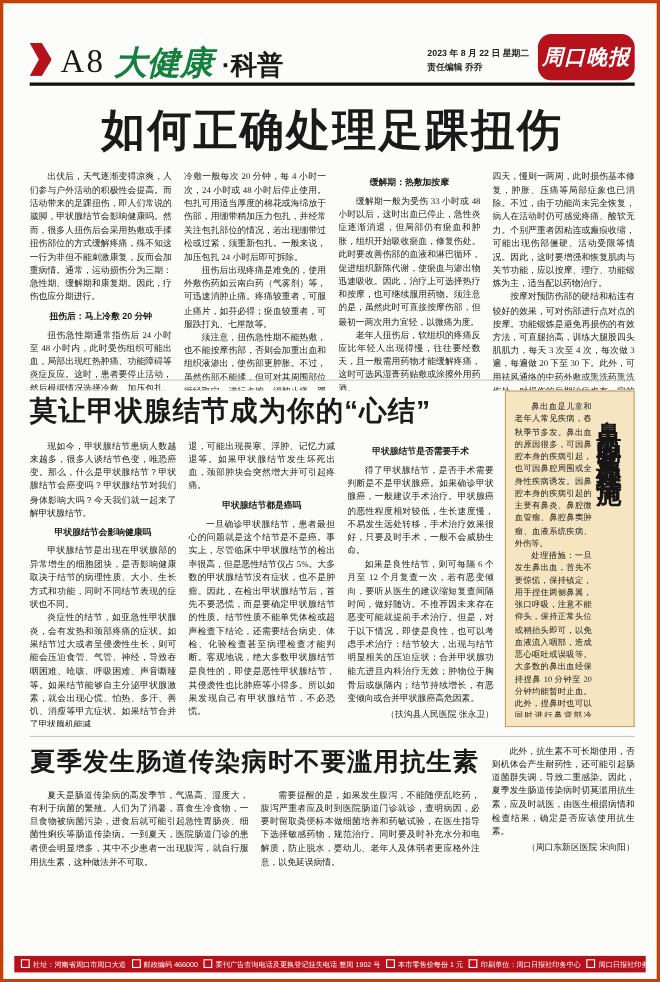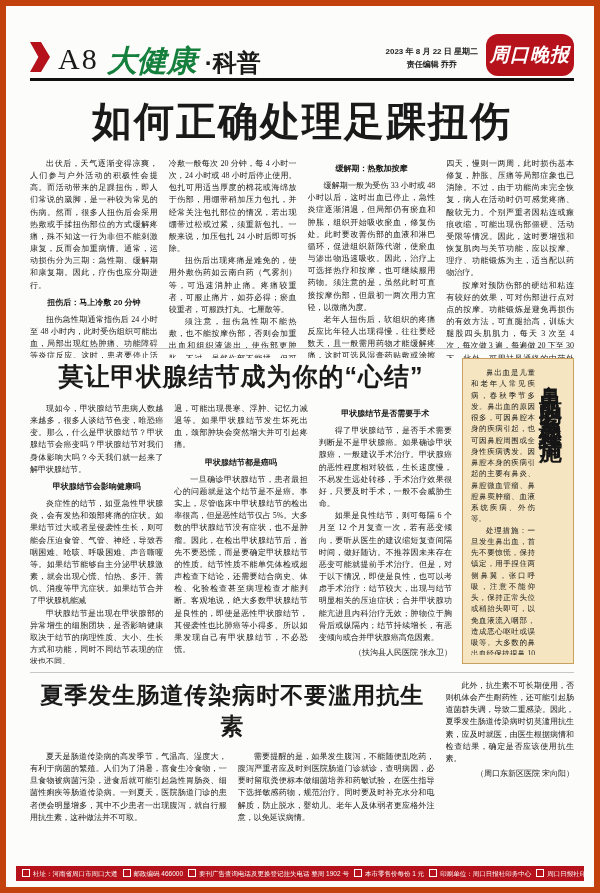--- a/index.html
+++ b/index.html
@@ -1,32 +1,32 @@
 <!DOCTYPE html>
 <html><head>
 <meta charset="utf-8">
 <style>
   html,body{margin:0;padding:0;background:#e9e8e4;}
   .page{position:relative;width:600px;height:893px;margin:0 auto;background:#fcfcfa;
         font-family:"Liberation Serif","DejaVu Serif",serif;color:#1a1a1a;overflow:hidden;
-        border:6px solid #c2410c;box-sizing:border-box;}
+        border:3px solid #c2410c;box-sizing:border-box;}
 
   
   .header{position:absolute;top:20px;left:24px;right:20px;height:50px;
           display:flex;justify-content:space-between;align-items:flex-end;}
   .h-left{display:flex;align-items:flex-end;gap:8px;}
   .chev{width:20px;height:30px;margin-bottom:4px;background:#b5121b;
         clip-path:polygon(0 0,55% 0,100% 50%,55% 100%,0 100%,42% 50%);}
   .pageno{font-size:30px;letter-spacing:2px;line-height:1;margin-bottom:2px;}
   .sec-script{font-size:30px;font-weight:bold;font-style:italic;color:#15803d;line-height:1;
               font-family:"Liberation Serif",serif;}
   .sec-suffix{font-size:24px;font-weight:bold;line-height:1.1;
               font-family:"Liberation Sans","DejaVu Sans",sans-serif;}
   .h-right{display:flex;align-items:flex-end;gap:8px;}
-  .h-date{text-align:center;font-size:8px;line-height:1.7;color:#222;
+  .h-date{text-align:left;font-size:8px;line-height:1.7;color:#222;
           font-family:"Liberation Sans",sans-serif;font-weight:bold;margin-bottom:4px;}
   .masthead{width:88px;height:42px;background:#b5121b;color:#fff;display:flex;
             align-items:center;justify-content:center;font-size:19px;font-weight:bold;
             font-style:italic;letter-spacing:1px;border-radius:12px;}
   .head-rule{position:absolute;top:72px;left:24px;right:20px;border-top:3px solid #111;}
 
   
   .blk{margin:0;}
   .blk-p{text-indent:2em;}
   .blk-cont{text-indent:0;}
@@ -40,21 +40,21 @@
   .art1-hl{font-size:40px;font-weight:bold;text-align:center;letter-spacing:2px;
            margin:12px 0 14px 0;line-height:1.1;}
   .cols4{display:flex;gap:11px;height:200px;overflow:hidden;}
 
   .divider{position:absolute;left:24px;right:20px;border-top:1px solid #c9c7c2;}
   .div1{top:342px;} .div2{top:666px;}
 
   
   .mid{position:absolute;top:352px;left:24px;right:20px;display:flex;gap:10px;height:306px;}
   .mid-left{width:422px;display:flex;flex-direction:column;}
-  .art2-hl{font-size:25px;font-weight:bold;text-align:center;letter-spacing:1px;margin:2px 0 10px 0;
+  .art2-hl{font-size:25px;font-weight:bold;letter-spacing:1px;margin:2px 0 10px 0;
            font-family:"Liberation Sans","DejaVu Sans",sans-serif;}
   .cols3{display:flex;gap:11px;flex:1;overflow:hidden;}
 
   .sidebox{flex:1;box-sizing:border-box;background:#f5e5c0;border:1px solid #c9a05e;
            padding:8px 6px 8px 8px;display:flex;gap:1px;overflow:hidden;}
   .side-body{flex:1;font-size:7.5px;line-height:1.5;text-align:justify;overflow:hidden;}
   .side-title{writing-mode:vertical-rl;font-size:23px;font-weight:bold;letter-spacing:6px;
               color:#161616;font-family:"Liberation Sans","DejaVu Sans",sans-serif;}
 
   
@@ -91,21 +91,21 @@
       </div>
       <div class="masthead">周口晚报</div>
     </div>
   </div>
   <div class="head-rule"></div>
 
   <div class="art1">
     <h1 class="art1-hl">如何正确处理足踝扭伤</h1>
     <div class="cols4">
       <div class="newscol">
-          <div class="blk blk-p">出伏后，天气逐渐变得凉爽，人们参与户外活动的积极性会提高。而活动带来的足踝扭伤，即人们常说的崴脚，是一种较为常见的伤病。然而，很多人扭伤后会采用热敷或手揉扭伤部位的方式缓解疼痛，殊不知这一行为非但不能刺激康复，反而会加重病情。通常，运动损伤分为三期：急性期、缓解期和康复期。因此，疗伤也应分期进行。</div>
+          <div class="blk blk-p">出伏后，天气逐渐变得凉爽，人们参与户外活动的积极性会提高。而活动带来的足踝扭伤，即人们常说的崴脚，甲状腺结节会影响健康吗。然而，很多人扭伤后会采用热敷或手揉扭伤部位的方式缓解疼痛，殊不知这一行为非但不能刺激康复，反而会加重病情。通常，运动损伤分为三期：急性期、缓解期和康复期。因此，疗伤也应分期进行。</div>
           <div class="blk blk-h">扭伤后：马上冷敷 20 分钟</div>
           <div class="blk blk-p">扭伤急性期通常指伤后 24 小时至 48 小时内，此时受伤组织可能出血，局部出现红热肿痛、功能障碍等炎症反应。这时，患者要停止活动，然后根据情况选择冷敷、加压包扎、抬高伤肢等方法处理。一般先冷敷，后加压包扎，也可二者同时进行。</div>
         </div>
       <div class="newscol">
           <div class="blk blk-cont">冷敷一般每次 20 分钟，每 4 小时一次，24 小时或 48 小时后停止使用。包扎可用适当厚度的棉花或海绵放于伤部，用绷带稍加压力包扎，并经常关注包扎部位的情况，若出现绷带过松或过紧，须重新包扎。一般来说，加压包扎 24 小时后即可拆除。</div>
           <div class="blk blk-p">扭伤后出现疼痛是难免的，使用外敷伤药如云南白药（气雾剂）等，可迅速消肿止痛。疼痛较重者，可服止痛片，如芬必得；瘀血较重者，可服跌打丸、七厘散等。</div>
           <div class="blk blk-p">须注意，扭伤急性期不能热敷，也不能按摩伤部，否则会加重出血和组织液渗出，使伤部更肿胀。不过，虽然伤部不能揉，但可对其周围部位循经取穴，进行点按，消肿止痛。踝部受伤可点按血海、三阴交。不知道穴位的具体位置也没关系，所按位置大体正确即可。</div>
         </div>
       <div class="newscol">
           <div class="blk blk-h">缓解期：热敷加按摩</div>
@@ -121,22 +121,22 @@
 
   <div class="divider div1"></div>
 
   <div class="mid">
     <div class="mid-left">
       <h2 class="art2-hl">莫让甲状腺结节成为你的“心结”</h2>
       <div class="cols3">
         <div class="newscol">
             <div class="blk blk-p">现如今，甲状腺结节患病人数越来越多，很多人谈结节色变，唯恐癌变。那么，什么是甲状腺结节？甲状腺结节会癌变吗？甲状腺结节对我们身体影响大吗？今天我们就一起来了解甲状腺结节。</div>
             <div class="blk blk-h">甲状腺结节会影响健康吗</div>
+            <div class="blk blk-p">甲状腺结节是出现在甲状腺部的异常增生的细胞团块，是否影响健康取决于结节的病理性质、大小、生长方式和功能，同时不同结节表现的症状也不同。</div>
             <div class="blk blk-p">炎症性的结节，如亚急性甲状腺炎，会有发热和颈部疼痛的症状。如果结节过大或者呈侵袭性生长，则可能会压迫食管、气管、神经，导致吞咽困难、呛咳、呼吸困难、声音嘶哑等。如果结节能够自主分泌甲状腺激素，就会出现心慌、怕热、多汗、善饥、消瘦等甲亢症状。如果结节合并了甲状腺机能减</div>
-            <div class="blk blk-p">甲状腺结节是出现在甲状腺部的异常增生的细胞团块，是否影响健康取决于结节的病理性质、大小、生长方式和功能，同时不同结节表现的症状也不同。</div>
           </div>
         <div class="newscol">
             <div class="blk blk-cont">退，可能出现畏寒、浮肿、记忆力减退等。如果甲状腺结节发生坏死出血，颈部肿块会突然增大并可引起疼痛。</div>
             <div class="blk blk-h">甲状腺结节都是癌吗</div>
             <div class="blk blk-p">一旦确诊甲状腺结节，患者最担心的问题就是这个结节是不是癌。事实上，尽管临床中甲状腺结节的检出率很高，但是恶性结节仅占 5%。大多数的甲状腺结节没有症状，也不是肿瘤。因此，在检出甲状腺结节后，首先不要恐慌，而是要确定甲状腺结节的性质。结节性质不能单凭体检或超声检查下结论，还需要结合病史、体检、化验检查甚至病理检查才能判断。客观地说，绝大多数甲状腺结节是良性的，即使是恶性甲状腺结节，其侵袭性也比肺癌等小得多。所以如果发现自己有甲状腺结节，不必恐慌。</div>
           </div>
         <div class="newscol">
             <div class="blk blk-h">甲状腺结节是否需要手术</div>
             <div class="blk blk-p">得了甲状腺结节，是否手术需要判断是不是甲状腺癌。如果确诊甲状腺癌，一般建议手术治疗。甲状腺癌的恶性程度相对较低，生长速度慢，不易发生远处转移，手术治疗效果很好，只要及时手术，一般不会威胁生命。</div>
             <div class="blk blk-p">如果是良性结节，则可每隔 6 个月至 12 个月复查一次，若有恶变倾向，要听从医生的建议缩短复查间隔时间，做好随访。不推荐因未来存在恶变可能就提前手术治疗。但是，对于以下情况，即使是良性，也可以考虑手术治疗：结节较大，出现与结节明显相关的压迫症状；合并甲状腺功能亢进且内科治疗无效；肿物位于胸骨后或纵隔内；结节持续增长，有恶变倾向或合并甲状腺癌高危因素。</div>

